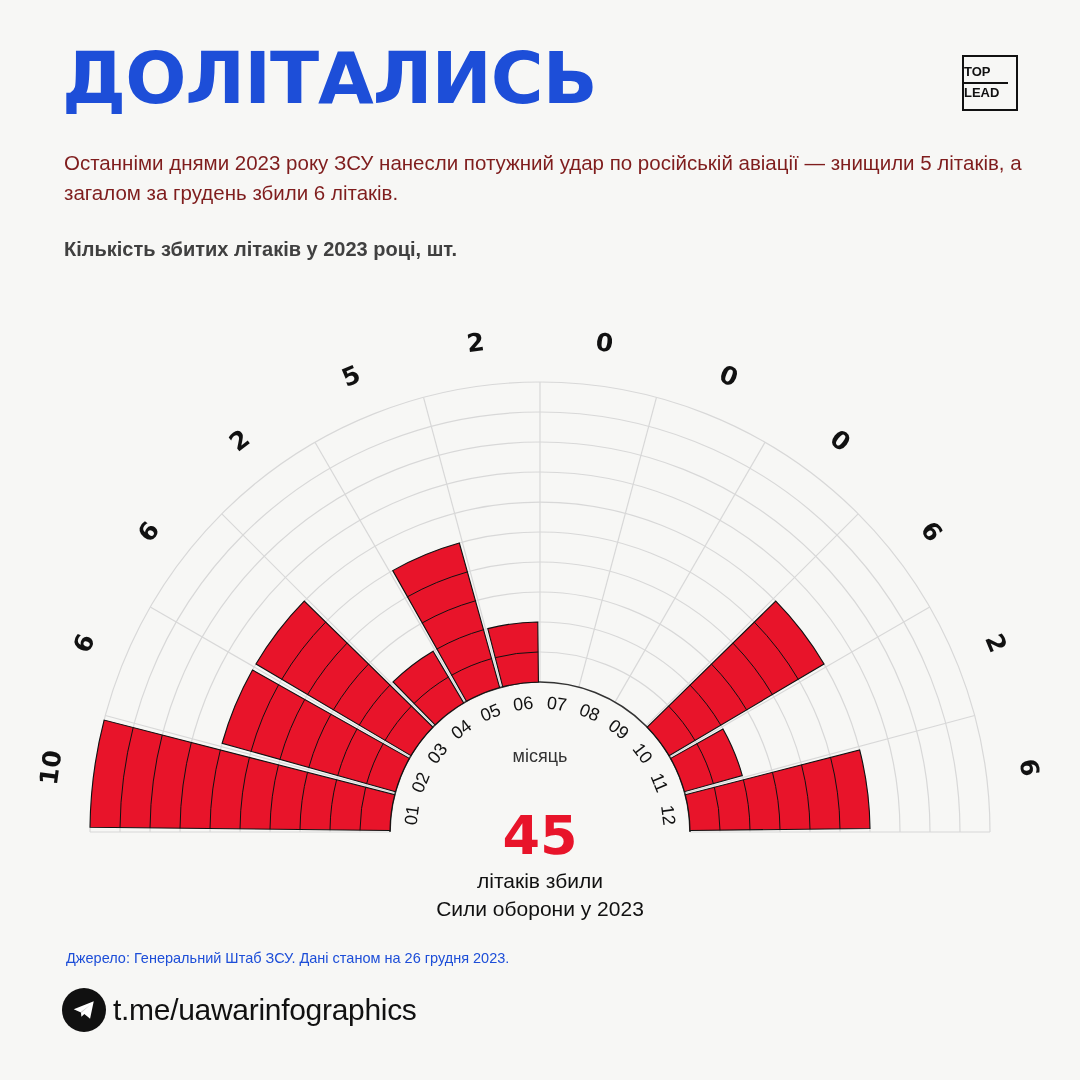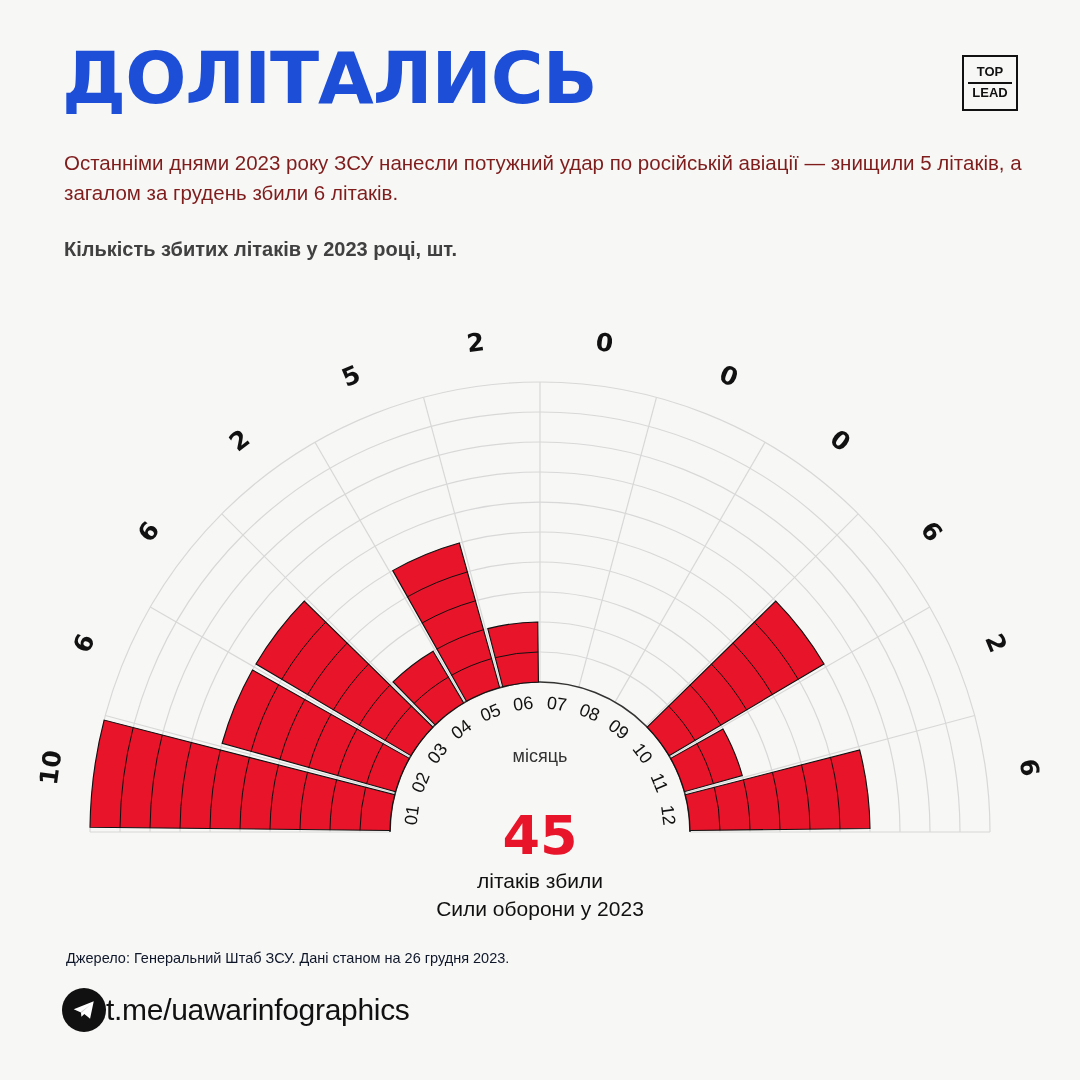--- a/index.html
+++ b/index.html
@@ -31,21 +31,20 @@
   .logo {
     position: absolute;
     right: 62px;
     top: 55px;
     width: 56px;
     height: 56px;
     border: 2px solid #111;
     display: flex;
     flex-direction: column;
     justify-content: center;
-    align-items: center;
     font-size: 13px;
     font-weight: bold;
     line-height: 1.15;
   }
   .logo .bar {
     width: 44px;
     height: 2px;
     background: #111;
     margin: 2px 0;
   }
@@ -72,29 +71,29 @@
     top: 272px;
     width: 1080px;
     height: 660px;
   }
   svg { display: block; }
   .source {
     position: absolute;
     left: 66px;
     top: 950px;
     font-size: 14.5px;
-    color: #0f172a;
+    color: #1d4ed8;
   }
   .footer {
     position: absolute;
     left: 62px;
     top: 988px;
     display: flex;
     align-items: center;
-    gap: 0;
+    gap: 7px;
   }
   .tg {
     width: 44px;
     height: 44px;
     border-radius: 50%;
     background: #111;
     display: flex;
     align-items: center;
     justify-content: center;
   }

